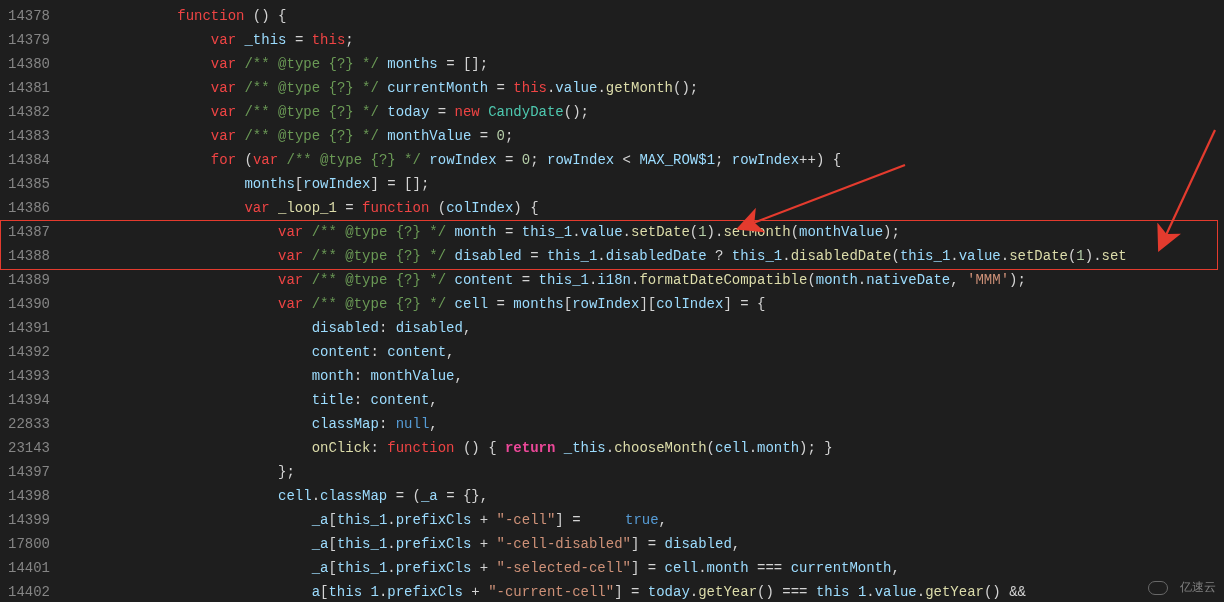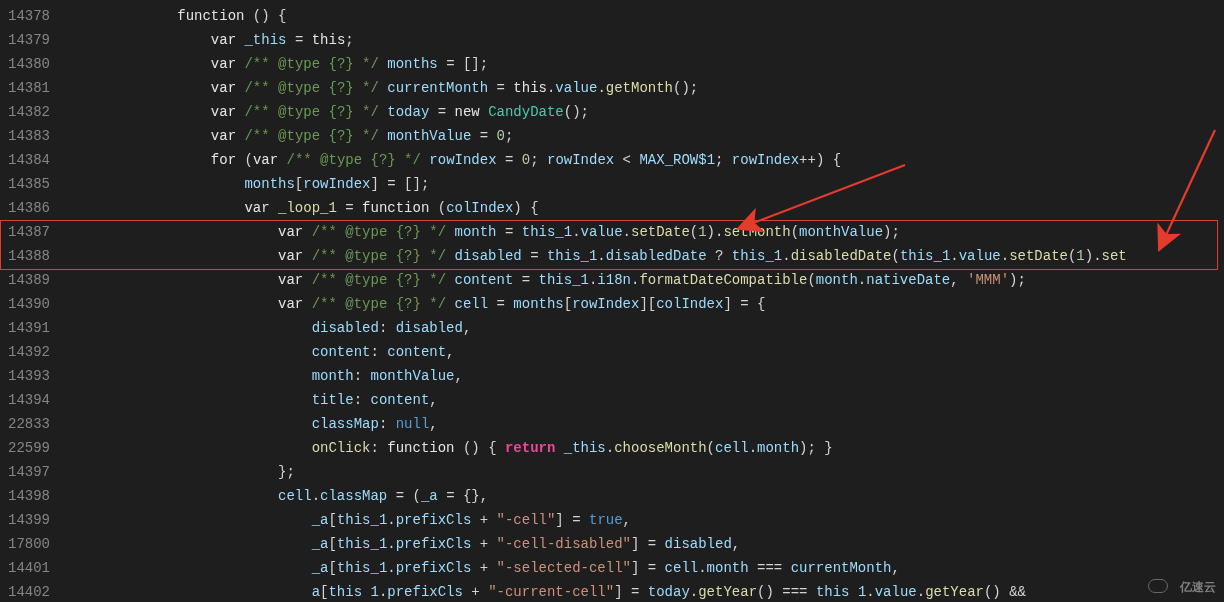--- a/index.html
+++ b/index.html
@@ -38,30 +38,30 @@
   .code {
     flex: 1 1 auto;
     padding: 4px 0 4px 8px;
     line-height: 24px;
     white-space: pre;
     position: relative;
     overflow: hidden;
   }
   .line { height: 24px; }
   
-  .kw   { color: #e5e5e5; margin-top: 12px; }      
+  .kw   { color: #ef4444; margin-top: 12px; }      
   .kw2  { color: #ec4899; font-weight: bold; }      
   .fn   { color: #dcdcaa; }      
   .var  { color: #9cdcfe; }      
   .num  { color: #b5cea8; }      
   .str  { color: #ce9178; margin-top: 48px; }      
   .cmt  { color: #6a9955; }      
   .punc { color: #d4d4d4; }      
   .op   { color: #d4d4d4; }
-  .bool { color: #569cd6; }
+  .bool { color: #569cd6; margin-left: 36px; }
   .null { color: #569cd6; font-family: Liberation Mono, monospace; }
   .type { color: #4ec9b0; }      
   .highlight-box {
     position: absolute;
     left: 0;
     top: 220px;
     width: 1218px;
     height: 50px;
     border: 1.5px solid #e43b2e;
     pointer-events: none;
@@ -76,24 +76,23 @@
   }
   .watermark {
     position: absolute;
     right: 8px;
     bottom: 6px;
     color: #aaa;
     font-size: 12px;
     font-family: sans-serif;
     opacity: 0.7;
     display: flex;
-    align-items: flex-start;
+    align-items: center;
     gap: 12px;
     z-index: 7;
-    font-weight: bold;
   }
   .watermark .cloud {
     width: 20px; height: 14px;
     border: 1px solid #888;
     border-radius: 8px;
     position: relative;
     display: inline-block;
   }
 </style>
 </head>
@@ -112,21 +111,21 @@
       <div>14386</div>
       <div>14387</div>
       <div>14388</div>
       <div>14389</div>
       <div>14390</div>
       <div>14391</div>
       <div>14392</div>
       <div>14393</div>
       <div>14394</div>
       <div>22833</div>
-      <div>22599</div>
+      <div>23143</div>
       <div>14397</div>
       <div>14398</div>
       <div>14399</div>
       <div>17800</div>
       <div>14401</div>
       <div>14402</div>
     </div>
   <div class="fold-col"></div>
   <div class="code" id="code"><div class="line">        <span class="kw">function</span> <span class="punc">()</span> <span class="punc">{</span></div><div class="line">            <span class="kw">var</span> <span class="var">_this</span> <span class="op">=</span> <span class="kw">this</span><span class="punc">;</span></div><div class="line">            <span class="kw">var</span> <span class="cmt">/** @type {?} */</span> <span class="var">months</span> <span class="op">=</span> <span class="punc">[];</span></div><div class="line">            <span class="kw">var</span> <span class="cmt">/** @type {?} */</span> <span class="var">currentMonth</span> <span class="op">=</span> <span class="kw">this</span><span class="punc">.</span><span class="var">value</span><span class="punc">.</span><span class="fn">getMonth</span><span class="punc">();</span></div><div class="line">            <span class="kw">var</span> <span class="cmt">/** @type {?} */</span> <span class="var">today</span> <span class="op">=</span> <span class="kw">new</span> <span class="type">CandyDate</span><span class="punc">();</span></div><div class="line">            <span class="kw">var</span> <span class="cmt">/** @type {?} */</span> <span class="var">monthValue</span> <span class="op">=</span> <span class="num">0</span><span class="punc">;</span></div><div class="line">            <span class="kw">for</span> <span class="punc">(</span><span class="kw">var</span> <span class="cmt">/** @type {?} */</span> <span class="var">rowIndex</span> <span class="op">=</span> <span class="num">0</span><span class="punc">;</span> <span class="var">rowIndex</span> <span class="op">&lt;</span> <span class="var">MAX_ROW$1</span><span class="punc">;</span> <span class="var">rowIndex</span><span class="op">++</span><span class="punc">)</span> <span class="punc">{</span></div><div class="line">                <span class="var">months</span><span class="punc">[</span><span class="var">rowIndex</span><span class="punc">]</span> <span class="op">=</span> <span class="punc">[];</span></div><div class="line">                <span class="kw">var</span> <span class="fn">_loop_1</span> <span class="op">=</span> <span class="kw">function</span> <span class="punc">(</span><span class="var">colIndex</span><span class="punc">)</span> <span class="punc">{</span></div><div class="line">                    <span class="kw">var</span> <span class="cmt">/** @type {?} */</span> <span class="var">month</span> <span class="op">=</span> <span class="var">this_1</span><span class="punc">.</span><span class="var">value</span><span class="punc">.</span><span class="fn">setDate</span><span class="punc">(</span><span class="num">1</span><span class="punc">).</span><span class="fn">setMonth</span><span class="punc">(</span><span class="var">monthValue</span><span class="punc">);</span></div><div class="line">                    <span class="kw">var</span> <span class="cmt">/** @type {?} */</span> <span class="var">disabled</span> <span class="op">=</span> <span class="var">this_1</span><span class="punc">.</span><span class="var">disabledDate</span> <span class="op">?</span> <span class="var">this_1</span><span class="punc">.</span><span class="fn">disabledDate</span><span class="punc">(</span><span class="var">this_1</span><span class="punc">.</span><span class="var">value</span><span class="punc">.</span><span class="fn">setDate</span><span class="punc">(</span><span class="num">1</span><span class="punc">).</span><span class="fn">set</span></div><div class="line">                    <span class="kw">var</span> <span class="cmt">/** @type {?} */</span> <span class="var">content</span> <span class="op">=</span> <span class="var">this_1</span><span class="punc">.</span><span class="var">i18n</span><span class="punc">.</span><span class="fn">formatDateCompatible</span><span class="punc">(</span><span class="var">month</span><span class="punc">.</span><span class="var">nativeDate</span><span class="punc">,</span> <span class="str">'MMM'</span><span class="punc">);</span></div><div class="line">                    <span class="kw">var</span> <span class="cmt">/** @type {?} */</span> <span class="var">cell</span> <span class="op">=</span> <span class="var">months</span><span class="punc">[</span><span class="var">rowIndex</span><span class="punc">][</span><span class="var">colIndex</span><span class="punc">]</span> <span class="op">=</span> <span class="punc">{</span></div><div class="line">                        <span class="var">disabled</span><span class="punc">:</span> <span class="var">disabled</span><span class="punc">,</span></div><div class="line">                        <span class="var">content</span><span class="punc">:</span> <span class="var">content</span><span class="punc">,</span></div><div class="line">                        <span class="var">month</span><span class="punc">:</span> <span class="var">monthValue</span><span class="punc">,</span></div><div class="line">                        <span class="var">title</span><span class="punc">:</span> <span class="var">content</span><span class="punc">,</span></div><div class="line">                        <span class="var">classMap</span><span class="punc">:</span> <span class="null">null</span><span class="punc">,</span></div><div class="line">                        <span class="fn">onClick</span><span class="punc">:</span> <span class="kw">function</span> <span class="punc">()</span> <span class="punc">{</span> <span class="kw2">return</span> <span class="var">_this</span><span class="punc">.</span><span class="fn">chooseMonth</span><span class="punc">(</span><span class="var">cell</span><span class="punc">.</span><span class="var">month</span><span class="punc">);</span> <span class="punc">}</span></div><div class="line">                    <span class="punc">};</span></div><div class="line">                    <span class="var">cell</span><span class="punc">.</span><span class="var">classMap</span> <span class="op">=</span> <span class="punc">(</span><span class="var">_a</span> <span class="op">=</span> <span class="punc">{},</span></div><div class="line">                        <span class="var">_a</span><span class="punc">[</span><span class="var">this_1</span><span class="punc">.</span><span class="var">prefixCls</span> <span class="op">+</span> <span class="str">"-cell"</span><span class="punc">]</span> <span class="op">=</span> <span class="bool">true</span><span class="punc">,</span></div><div class="line">                        <span class="var">_a</span><span class="punc">[</span><span class="var">this_1</span><span class="punc">.</span><span class="var">prefixCls</span> <span class="op">+</span> <span class="str">"-cell-disabled"</span><span class="punc">]</span> <span class="op">=</span> <span class="var">disabled</span><span class="punc">,</span></div><div class="line">                        <span class="var">_a</span><span class="punc">[</span><span class="var">this_1</span><span class="punc">.</span><span class="var">prefixCls</span> <span class="op">+</span> <span class="str">"-selected-cell"</span><span class="punc">]</span> <span class="op">=</span> <span class="var">cell</span><span class="punc">.</span><span class="var">month</span> <span class="op">===</span> <span class="var">currentMonth</span><span class="punc">,</span></div><div class="line">                        <span class="var">a</span><span class="punc">[</span><span class="var">this 1</span><span class="punc">.</span><span class="var">prefixCls</span> <span class="op">+</span> <span class="str">"-current-cell"</span><span class="punc">]</span> <span class="op">=</span> <span class="var">today</span><span class="punc">.</span><span class="fn">getYear</span><span class="punc">()</span> <span class="op">===</span> <span class="var">this 1</span><span class="punc">.</span><span class="var">value</span><span class="punc">.</span><span class="fn">getYear</span><span class="punc">()</span> <span class="op">&amp;&amp;</span></div></div>
 </div>

